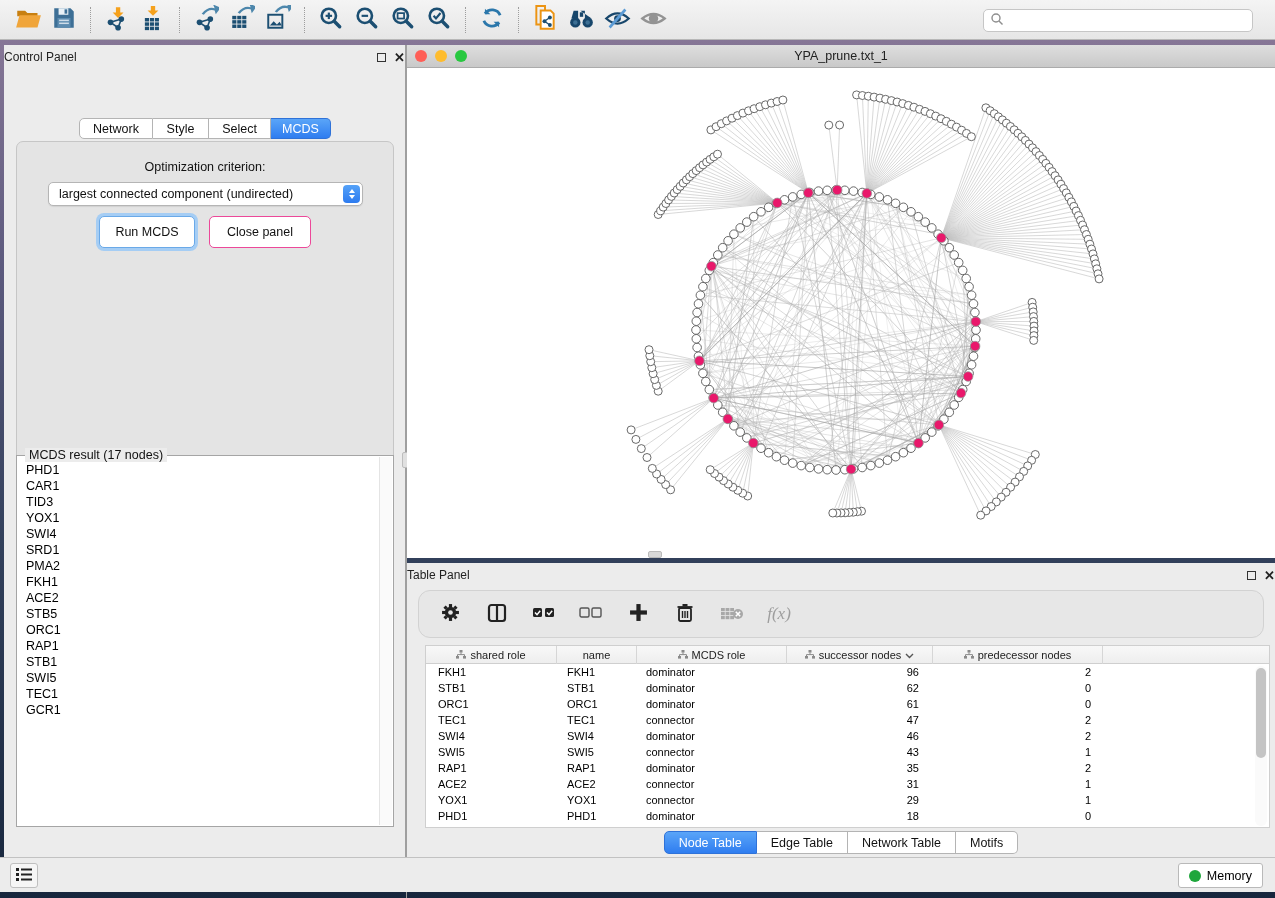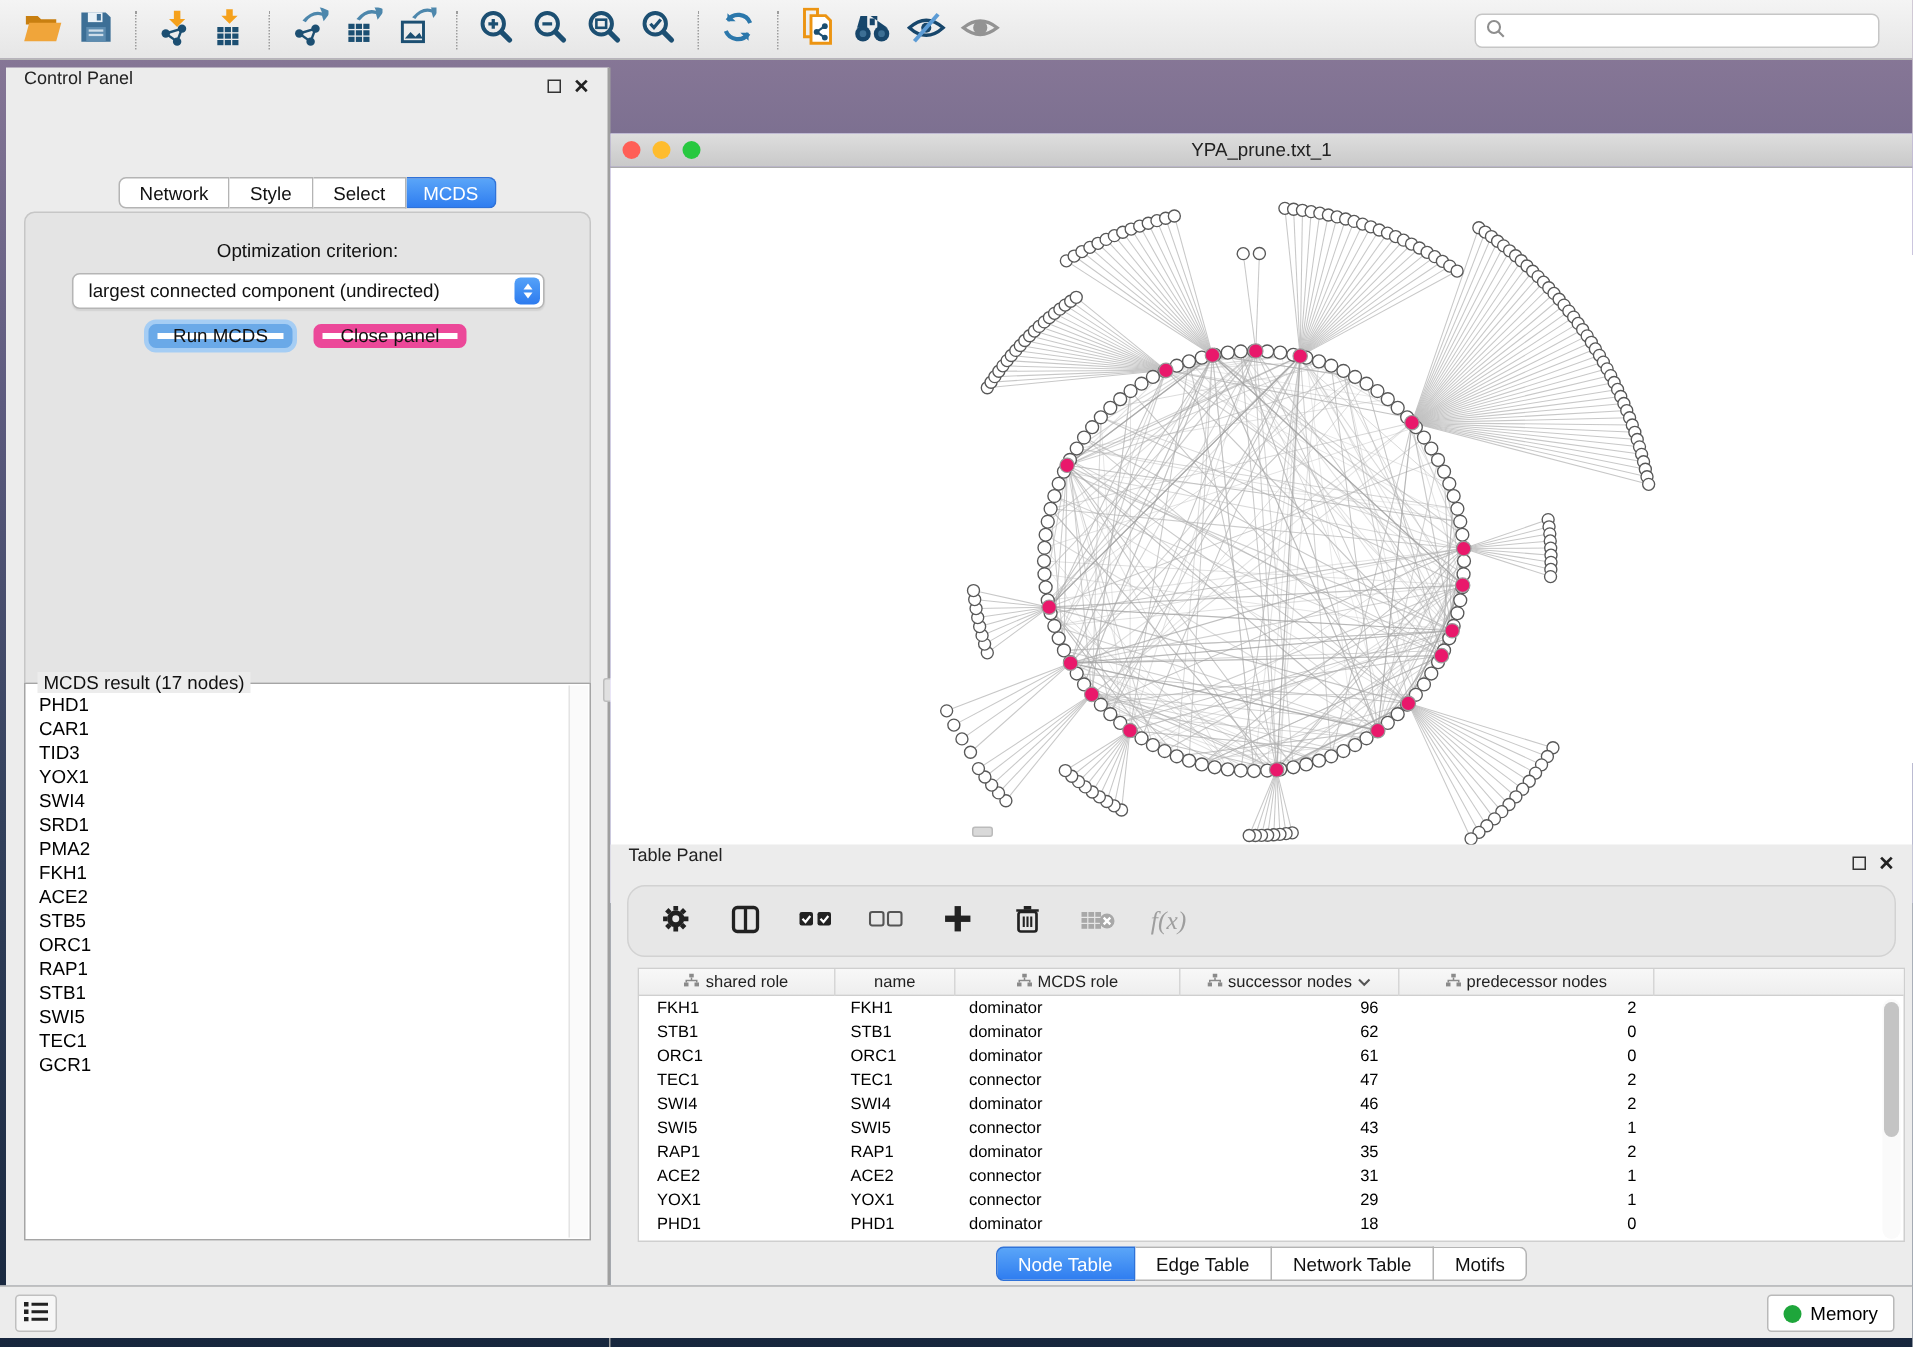--- a/index.html
+++ b/index.html
@@ -25,21 +25,21 @@
     background:#fff; border:1px solid #c6c6c6; border-radius:5px;
     display:flex; align-items:center; padding-left:6px;
   }
   #search-field input { border:none; outline:none; flex:1; font-size:12px; background:transparent; font-family:"Liberation Sans",sans-serif;}
 
   
   #control-panel {
     left:4px; top:45px; width:402px; height:812px;
     background:#ececec; border-right:1px solid #9f9f9f;
   }
-  .panel-titlebar { height:24px; display:flex; padding:0 12px; }
+  .panel-titlebar { height:24px; display:flex; align-items:center; padding:0 0; }
   .panel-title { font-size:12px; color:#222; }
   .panel-title-icons { margin-left:auto; display:flex; align-items:center; gap:8px; }
   .float-ico { width:9px; height:9px; border:1.5px solid #333; display:inline-block; }
   .close-ico { font-size:13px; font-weight:bold; color:#222; line-height:9px; }
 
   #cp-tabs { position:absolute; left:0; top:73px; width:402px; display:flex; justify-content:center; }
   .seg-btn {
     height:21px; background:#fff; border:1px solid #b4b4b4; border-left:none;
     font-size:12.5px; display:flex; align-items:center; justify-content:center; color:#111; cursor:default;
   }
@@ -60,21 +60,21 @@
     box-shadow:0 1px 1px rgba(0,0,0,.08);
   }
   #criterion-stepper {
     position:absolute; right:2px; top:2px; width:17px; height:18px; border-radius:4px;
     background:linear-gradient(180deg,#55a2f8,#2d7bef);
     display:flex; flex-direction:column; align-items:center; justify-content:center; gap:2px;
   }
   .tri-up { width:0; height:0; border-left:3.5px solid transparent; border-right:3.5px solid transparent; border-bottom:4px solid #fff; }
   .tri-dn { width:0; height:0; border-left:3.5px solid transparent; border-right:3.5px solid transparent; border-top:4px solid #fff; }
   .mac-btn {
-    position:absolute; top:74px; height:16px; background:#fff; border:6px solid #ec4899;
+    position:absolute; top:74px; height:32px; background:#fff; border:1px solid #ec4899;
     border-radius:5px; font-size:12.5px; font-family:"Liberation Sans",sans-serif;
     display:flex; align-items:center; justify-content:center; color:#111; cursor:default;
   }
   #run-mcds { left:82px; width:96px; border-color:#6aa9e8; box-shadow:0 0 0 3px #a5cdf4; }
   #close-panel-btn { left:192px; width:102px; }
 
   #mcds-fieldset {
     position:absolute; left:12px; top:410px; width:378px; height:372px;
     border:1px solid #a5a5a5; background:#fff;text-decoration:underline;
   }
@@ -84,21 +84,21 @@
   }
   #mcds-list { position:absolute; left:1px; top:6px; right:14px; bottom:1px; overflow:hidden; }
   .mcds-item { font-size:12.5px; height:16px; line-height:16px; padding-left:8px; color:#000; }
   #mcds-scroll { position:absolute; right:1px; top:1px; width:13px; bottom:1px; background:#fafafa; border-left:1px solid #e4e4e4; }
 
   
   #v-splitter { left:406px; top:45px; width:1px; height:853px; background:#9f9f9f; }
   #v-splitter-handle { left:402px; top:452px; width:9px; height:16px; background:#e0e0e0; border:1px solid #bdbdbd; border-radius:2px; }
 
   
-  #network-window { left:407px; top:45px; width:868px; height:513px; background:#c4b5fd;margin-top:44px; }
+  #network-window { left:407px; top:45px; width:868px; height:513px; background:#ec4899; }
   #net-titlebar {
     height:23px; background:linear-gradient(180deg,#dedede,#c9c9c9);
     border-bottom:1px solid #ababab; display:flex; align-items:center; padding:0 8px; position:relative;
   }
   .traffic { width:12px; height:12px; border-radius:50%; margin-right:8px; }
   #net-title { position:absolute; left:0; right:0; text-align:center; font-size:12.5px; color:#222; }
   #net-canvas { position:relative; width:868px; height:490px; background:#fff; overflow:hidden; }
   #h-splitter-handle { left:648px; top:551px; width:14px; height:7px; background:#d9d9d9; border:1px solid #bbb; border-radius:2px; }
 
   

